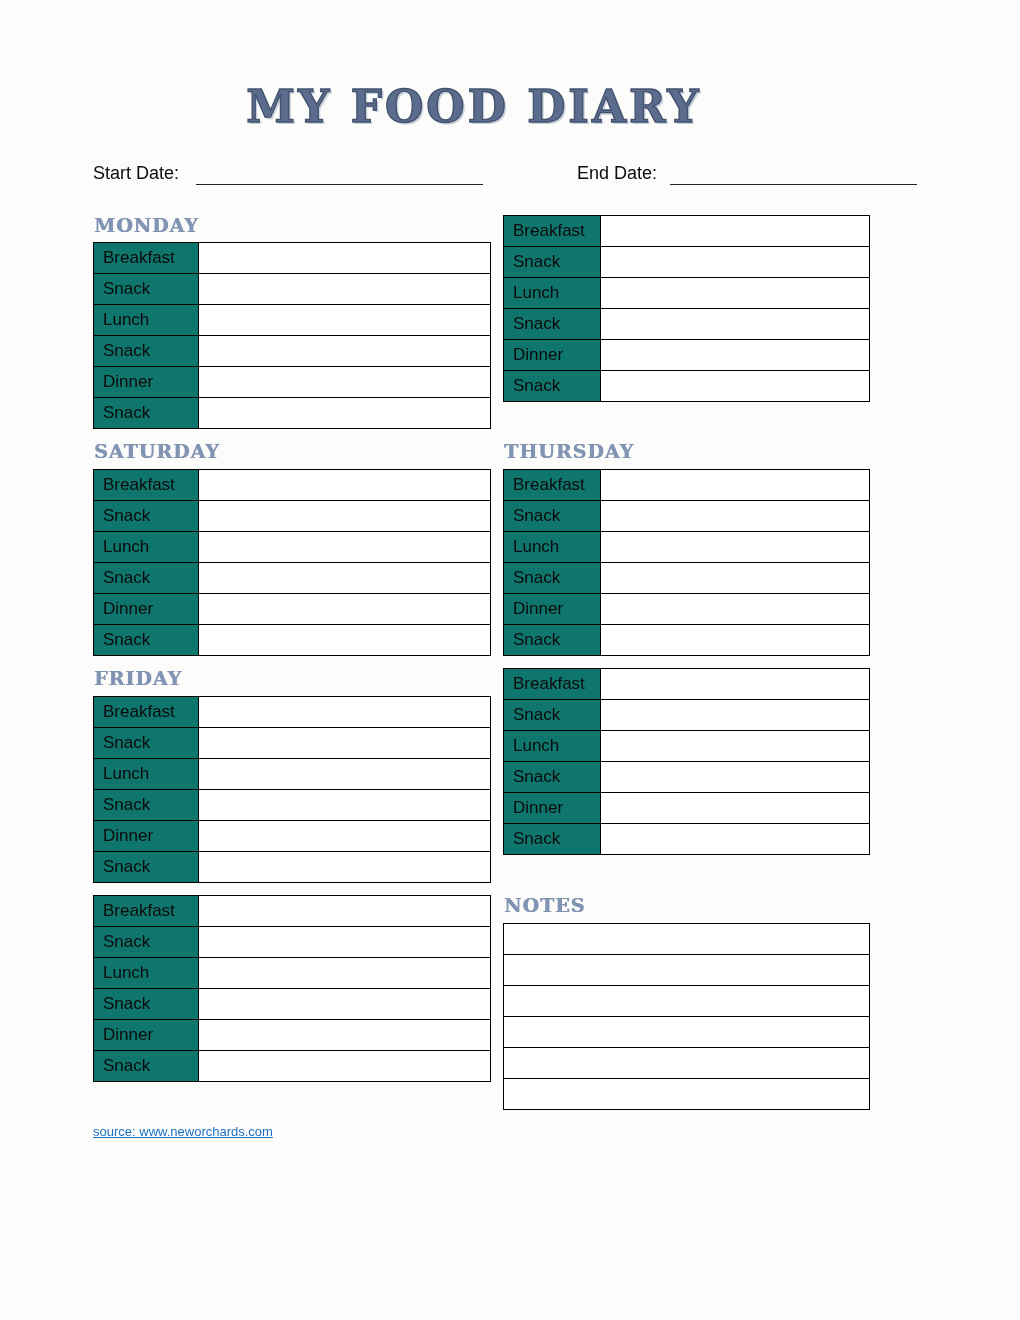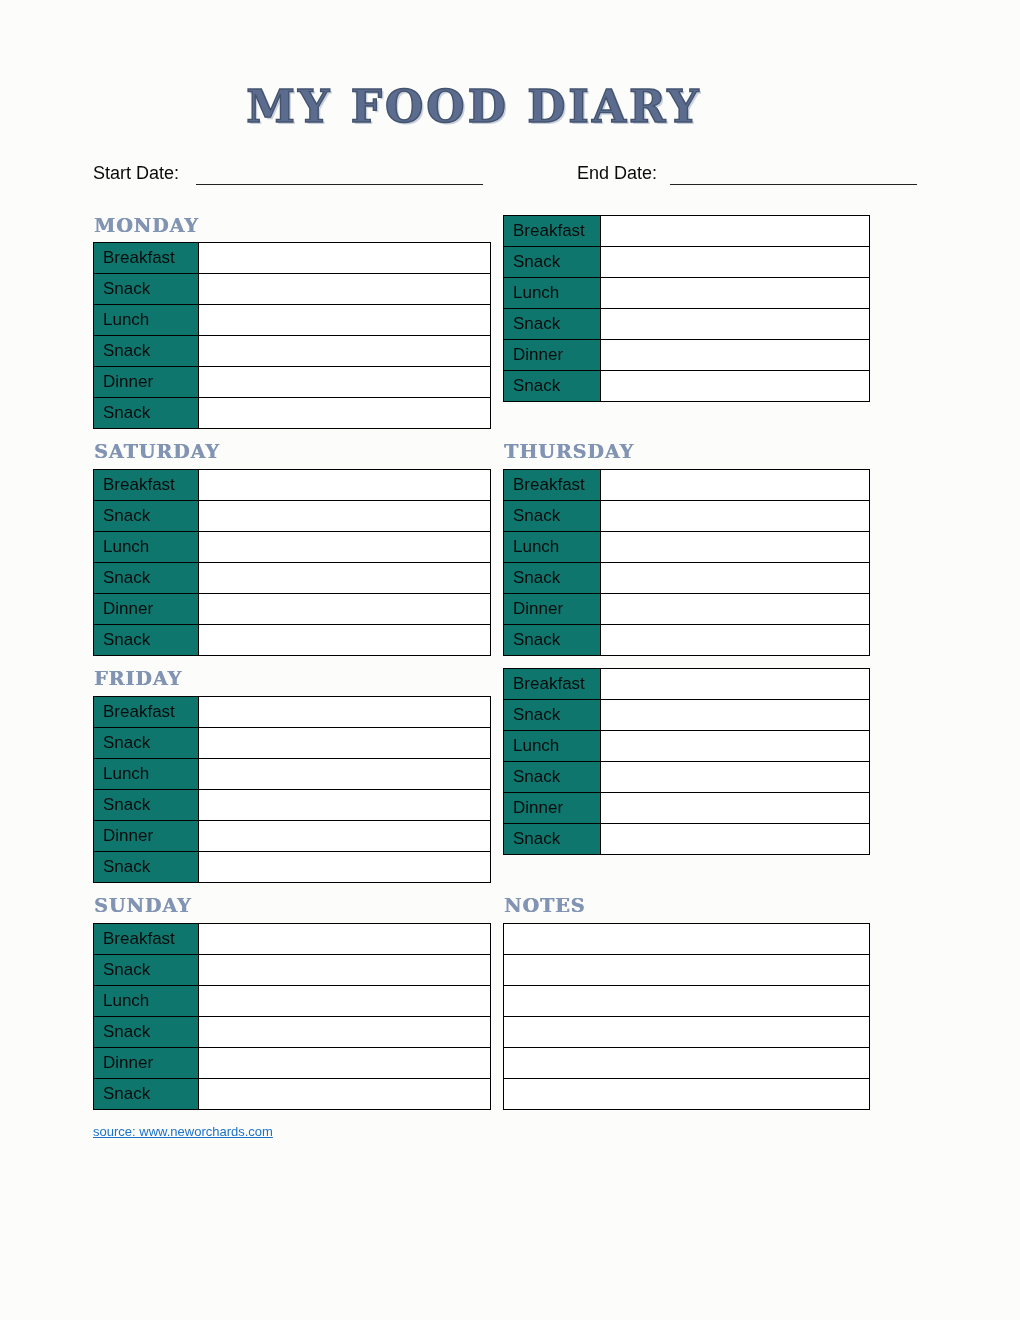--- a/index.html
+++ b/index.html
@@ -301,21 +301,20 @@
             </tr>
             <tr>
               <td class="label-cell">Snack</td>
               <td class="entry-cell"></td>
             </tr>
           </tbody>
     </table>
   </div>
 
   <div class="section">
-    <div class="day-heading">SUNDAY</div>
     <table class="diary-table">
       <tbody>
             <tr>
               <td class="label-cell">Breakfast</td>
               <td class="entry-cell"></td>
             </tr>
             <tr>
               <td class="label-cell">Snack</td>
               <td class="entry-cell"></td>
             </tr>

